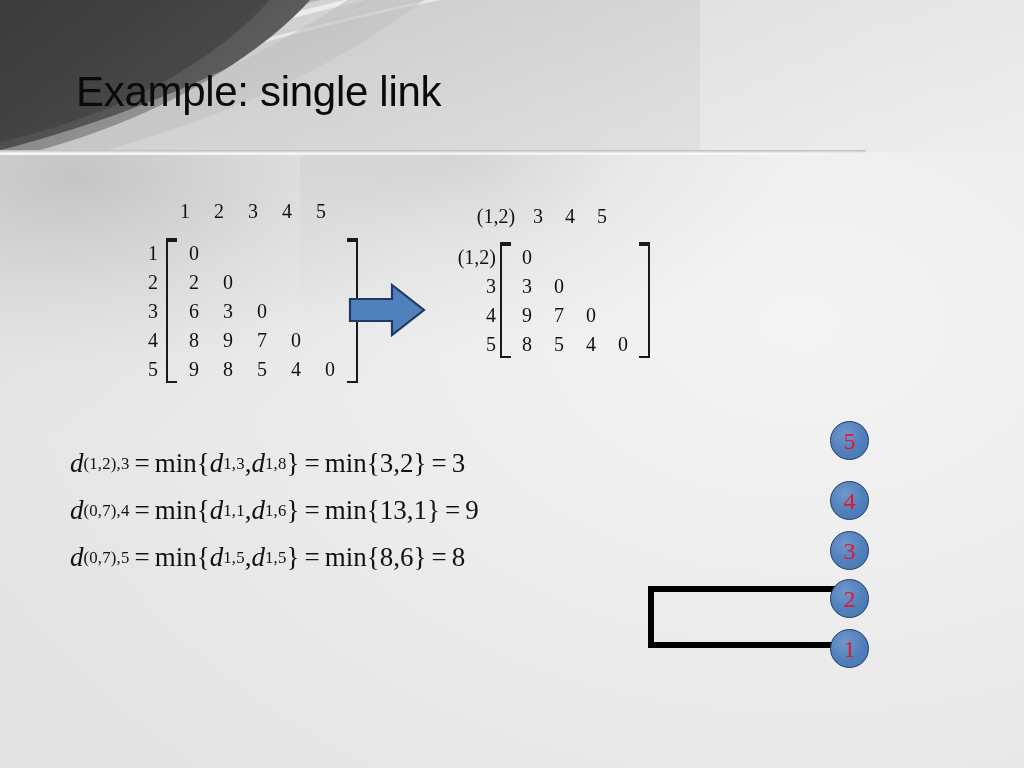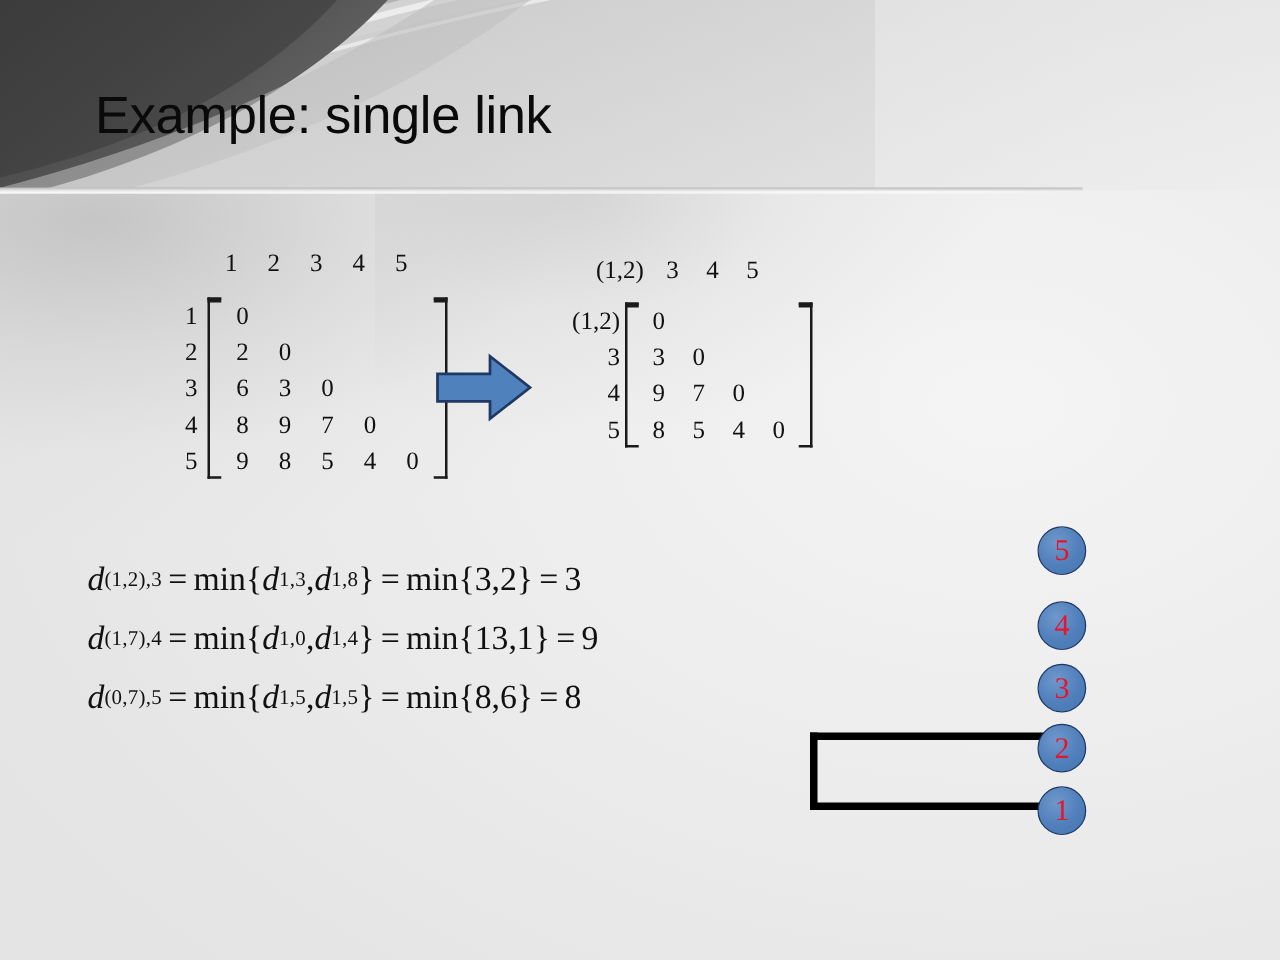--- a/index.html
+++ b/index.html
@@ -435,28 +435,28 @@
       <span class="op">=</span>
       <span class="fn">min{</span>
         <span class="fn">3,2</span>
         <span class="fn">}</span>
       <span class="op">=</span>
       <span class="fn">3</span>
     </div>
 
     <div class="eq">
       <span class="var">d</span>
-        <span class="sub">(1,7),4</span>
+        <span class="sub">(0,7),4</span>
       <span class="op">=</span>
       <span class="fn">min{</span>
       <span class="var">d</span>
-        <span class="sub">1,0</span>
+        <span class="sub">1,1</span>
         <span class="fn">,</span>
       <span class="var">d</span>
-        <span class="sub">1,4</span>
+        <span class="sub">1,6</span>
         <span class="fn">}</span>
       <span class="op">=</span>
       <span class="fn">min{</span>
         <span class="fn">13,1</span>
         <span class="fn">}</span>
       <span class="op">=</span>
       <span class="fn">9</span>
     </div>
 
     <div class="eq">

